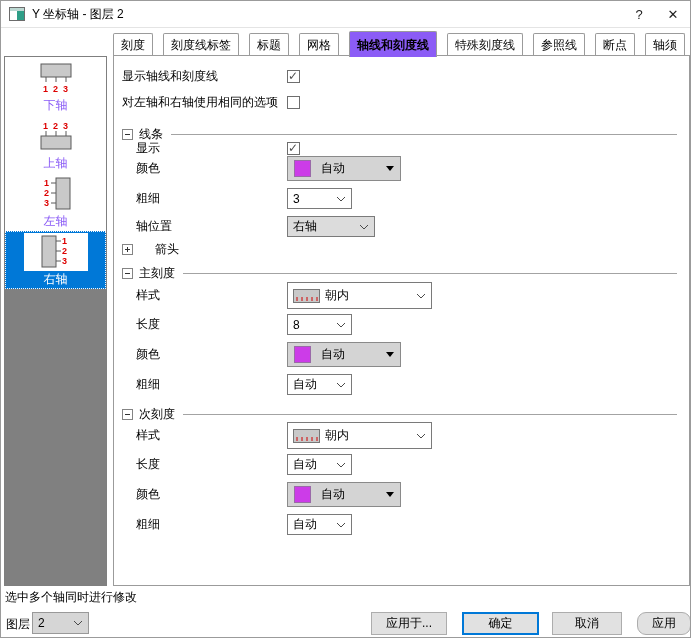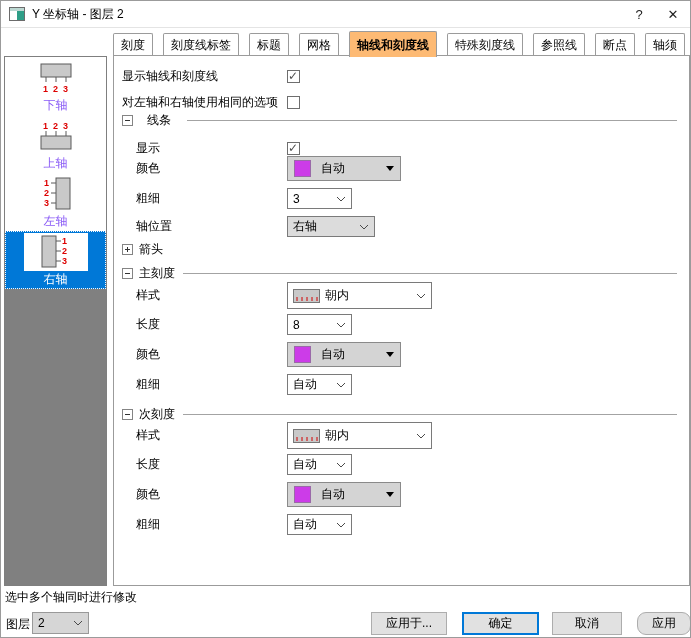--- a/index.html
+++ b/index.html
@@ -10,21 +10,21 @@
   
   .titlebar { position:absolute; left:0; top:0; width:100%; height:27px; display:flex; align-items:center; padding-left:8px; background:#fff; border-bottom:1px solid #e4e4e4; }
   .title-icon { width:16px; height:14px; margin-right:7px; }
   .title-text { font-size:12px; }
   .titlebar-btn { width:34px; height:26px; display:flex; align-items:center; justify-content:center; font-size:13px; color:#222; }
   .titlebar-right { margin-left:auto; display:flex; }
 
   
   .tabs { position:absolute; left:112px; top:32px; display:flex; gap:10px; z-index:3; }
   .tab { height:22px; padding:3px 7px 0 7px; background:#fff; border:1px solid #9b9b9b; border-bottom:none; border-radius:2px 2px 0 0; white-space:nowrap; }
-  .tab.active { font-weight:bold; height:26px; margin-top:-2px; padding-top:5px; background:#fdba74; position:relative; z-index:4; }
+  .tab.active { font-weight:bold; height:26px; margin-top:-2px; padding-top:5px; background:#8b5cf6; position:relative; z-index:4; }
 
   
   .sidebar { position:absolute; left:3px; top:55px; width:103px; height:530px; border:1px solid #7f7f7f; background:#808080; }
   .axis-item { height:58px; background:#fff; display:flex; flex-direction:column; align-items:center; justify-content:center; border:1px solid transparent; }
   .axis-item .icon-wrap { height:38px; display:flex; align-items:center; justify-content:center; }
   .axis-item .axis-label { font-size:12px; color:#8b5cf6; line-height:16px; }
   .axis-item.selected { background:#0078d7; border:1px dotted #f2f8ff; }
   .axis-item.selected .axis-label { color:#fff; }
   .axis-item.selected .icon-wrap { background:#fff; padding:1px 10px; }
 
@@ -159,21 +159,21 @@
     <div class="row" style="top:10px; height:20px;">
       <span class="lbl">显示轴线和刻度线</span>
       <span class="checkbox checked"></span>
     </div>
 
     <div class="row" style="top:36px; height:20px;">
       <span class="lbl">对左轴和右轴使用相同的选项</span>
       <span class="checkbox"></span>
     </div>
 
-    <div class="row" style="top:55px; height:18px;gap:8px;">
+    <div class="row" style="top:69px; height:18px;">
       <span class="grp-box"></span>
       <span class="grp-title">线条</span>
       <span class="grp-line"></span>
     </div>
 
     <div class="row indent" style="top:82px; height:20px;">
       <span class="lbl">显示</span>
       <span class="checkbox checked"></span>
     </div>
 
@@ -199,21 +199,21 @@
     <div class="row indent" style="top:160px; height:21px;">
       <span class="lbl">轴位置</span>
       <div class="combo combo-pos">
         <span>右轴</span>
         <svg class="chev" width="10" height="6">
             <polyline points="1,1 5,5 9,1" stroke="#4a4a4a" fill="none"></polyline>
           </svg>
       </div>
     </div>
 
-    <div class="row indent" style="top:184px; height:18px;">
+    <div class="row indent" style="top:184px; height:18px;gap:16px;">
       <span class="grp-box plus"></span>
       <span class="grp-title">箭头</span>
     </div>
 
     <div class="row" style="top:208px; height:18px;">
       <span class="grp-box"></span>
       <span class="grp-title">主刻度</span>
       <span class="grp-line"></span>
     </div>
 

